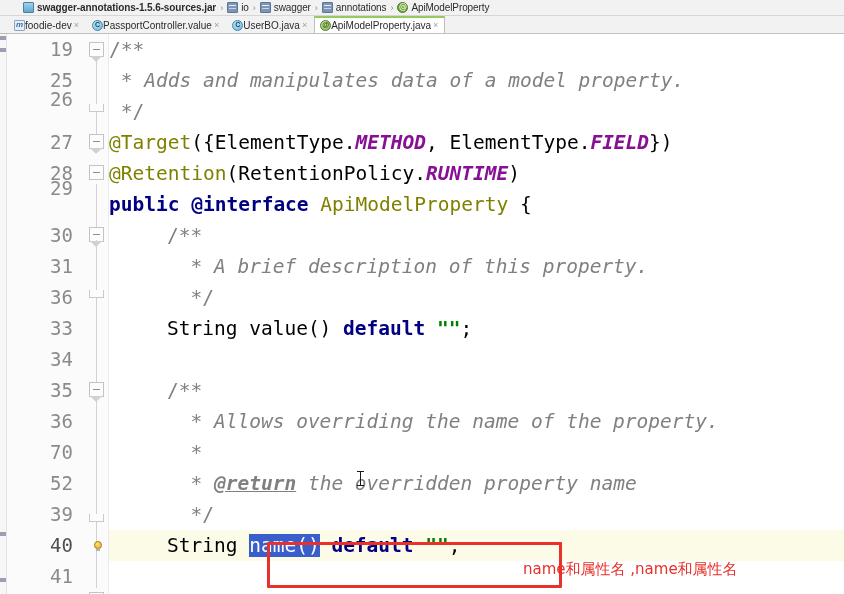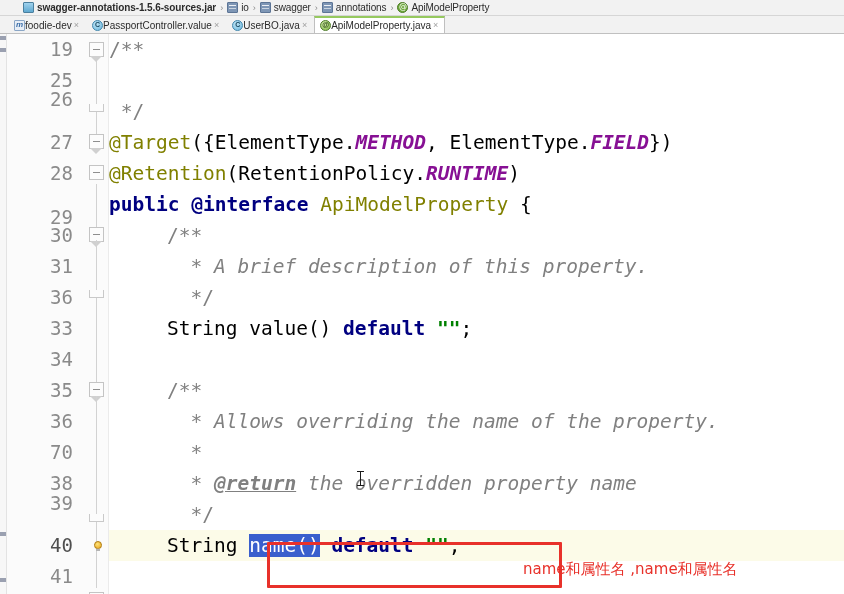--- a/index.html
+++ b/index.html
@@ -422,31 +422,31 @@
       <div class="marker-tick t3"></div>
       <div class="marker-tick t4"></div>
     </div>
 
     <div class="gutter">
       <div class="ln" style="top:0px">19</div>
       <div class="ln" style="top:31px">25</div>
       <div class="ln" style="top:50px">26</div>
       <div class="ln" style="top:93px">27</div>
       <div class="ln" style="top:124px">28</div>
-      <div class="ln" style="top:168px">29</div>
+      <div class="ln" style="top:139px">29</div>
       <div class="ln" style="top:186px">30</div>
       <div class="ln" style="top:217px">31</div>
       <div class="ln" style="top:248px">36</div>
       <div class="ln" style="top:279px">33</div>
       <div class="ln" style="top:310px">34</div>
       <div class="ln" style="top:341px">35</div>
       <div class="ln" style="top:372px">36</div>
       <div class="ln" style="top:403px">70</div>
-      <div class="ln" style="top:434px">38</div>
-      <div class="ln" style="top:454px">39</div>
+      <div class="ln" style="top:434px">52</div>
+      <div class="ln" style="top:465px">39</div>
       <div class="ln current" style="top:496px">40</div>
       <div class="ln" style="top:527px">41</div>
       <div class="ln" style="top:558px">42</div>
     </div>
 
     <div class="fold-col">
       <div class="fold-line" style="top:16px; height:60px"></div>
       <div class="fold-box" style="top:8px"></div>
       <div class="fold-arrow" style="top:22px"></div>
       <div class="fold-end" style="top:70px"></div>
@@ -474,20 +474,21 @@
       <div class="bulb" style="top:507px">
         <span class="glass"></span>
         <span class="base"></span>
       </div>
     </div>
 
     <div class="code">
 
       <div class="row" style="top:0px"><span class="cmtplain">/**</span></div>
 
+      <div class="row" style="top:31px"><span class="cmt"> * Adds and manipulates data of a model property.</span></div>
 
       <div class="row" style="top:62px"><span class="cmtplain"> */</span></div>
 
       <div class="row" style="top:124px"><span class="annot">@Retention</span><span class="type">(RetentionPolicy.</span><span class="konst">RUNTIME</span><span class="type">)</span></div>
 
       <div class="row" style="top:93px"><span class="annot">@Target</span><span class="type">({ElementType.</span><span class="konst">METHOD</span><span class="type">, ElementType.</span><span class="konst">FIELD</span><span class="type">})</span></div>
 
       <div class="row" style="top:155px"><span class="kw">public</span><span class="type"> </span><span class="kw">@interface</span><span class="type"> </span><span class="clsname">ApiModelProperty</span><span class="type"> </span><span class="type">{</span></div>
 
       <div class="row" style="top:186px; padding-left:58px"><span class="cmtplain">/**</span></div>

